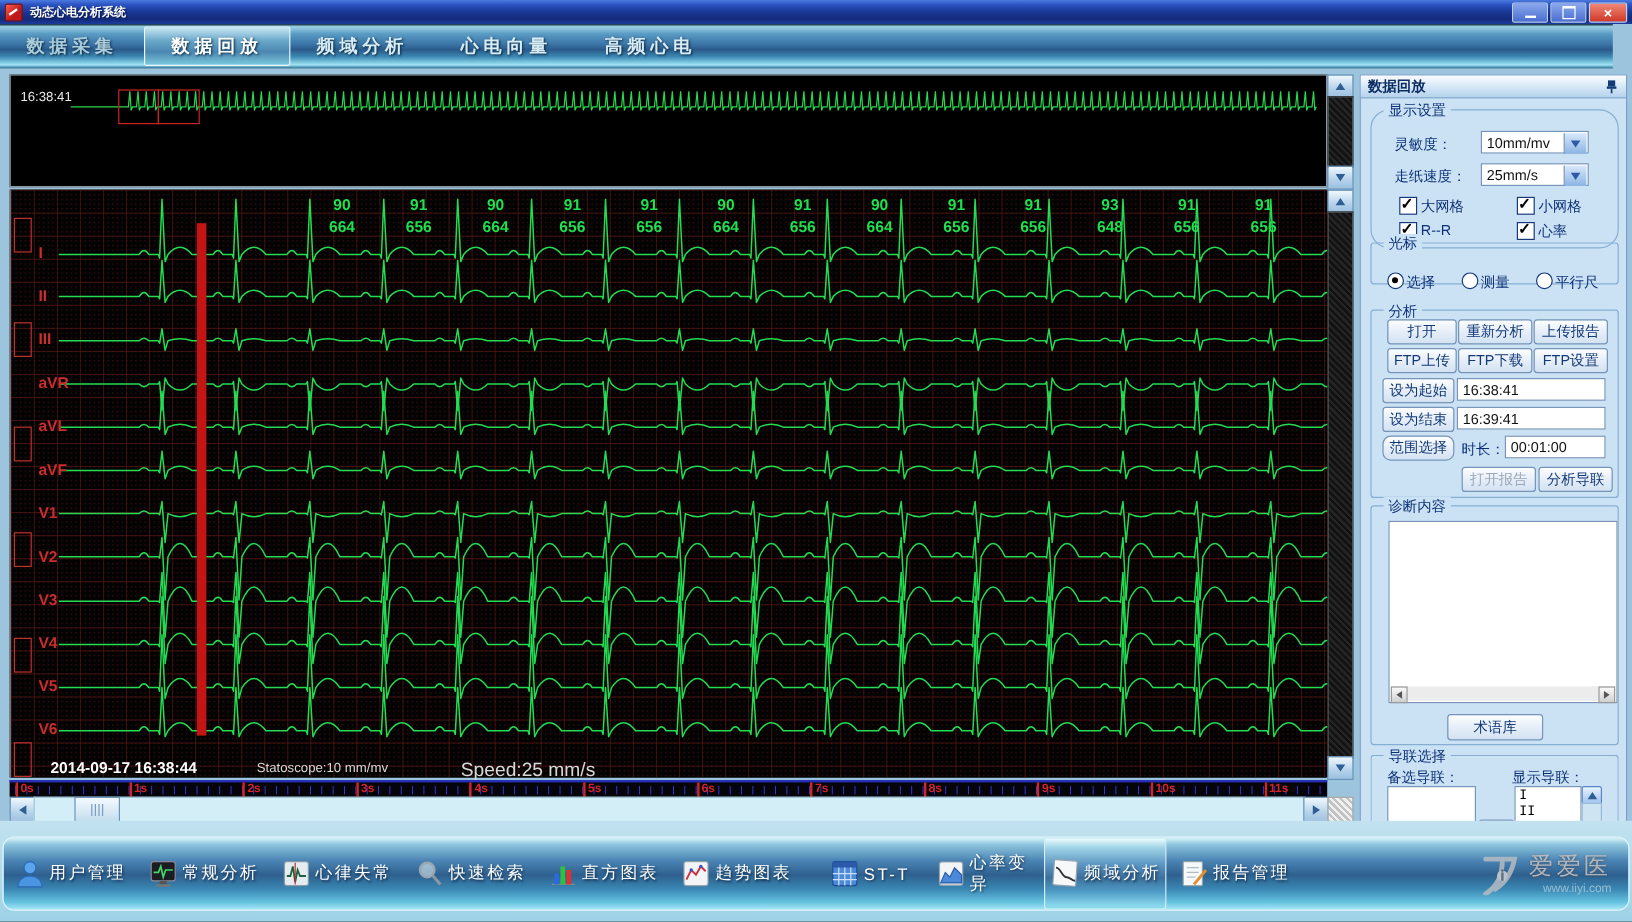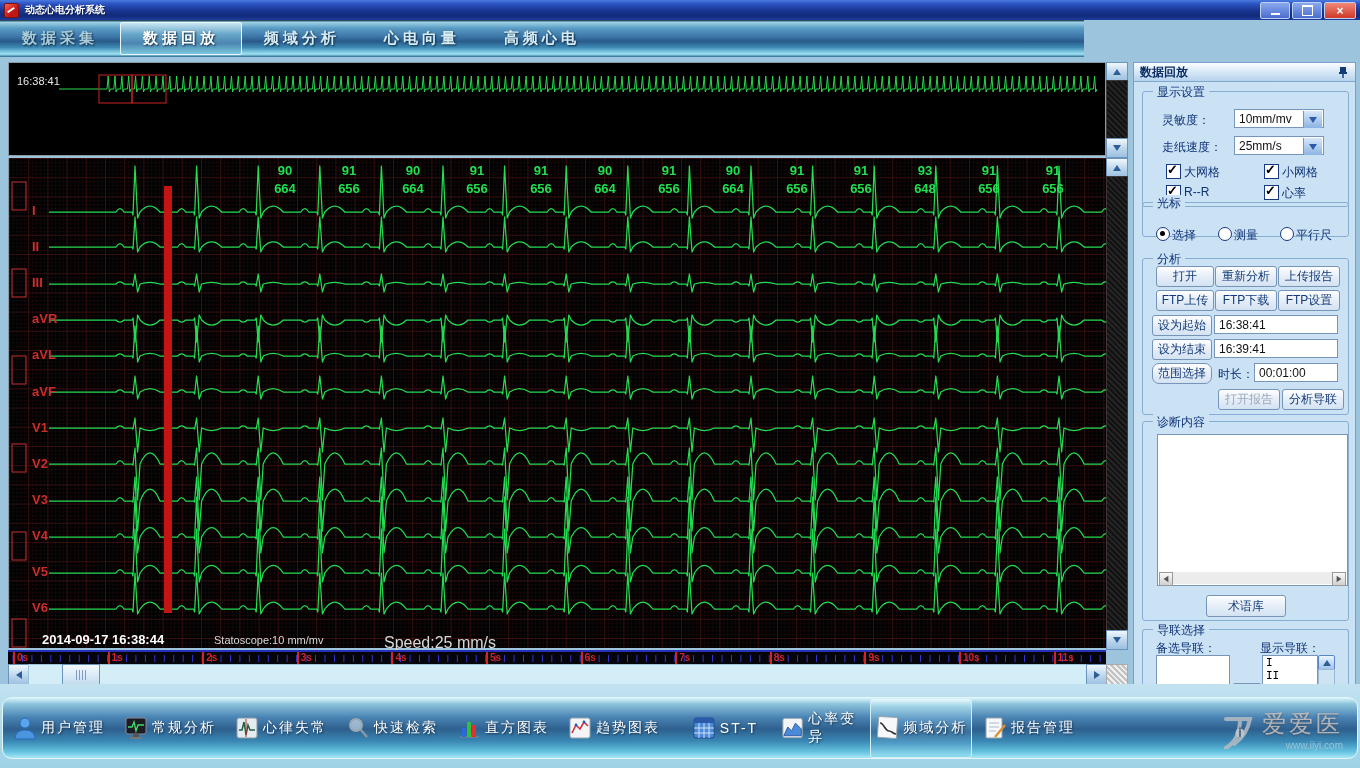--- a/index.html
+++ b/index.html
@@ -17,21 +17,21 @@
   #win-title{color:#fff;font-size:10px;font-weight:bold;margin-left:6px;text-shadow:1px 1px 1px #081848;}
   #winbtns{position:absolute;right:4px;top:2px;display:flex;gap:2px;}
   .wbtn{width:28px;height:15px;border:1px solid #bcd0f4;border-radius:2px;
     background:linear-gradient(180deg,#8aa8ec,#4a6ed0);display:flex;align-items:center;justify-content:center;}
   .wbtn.close{background:linear-gradient(180deg,#f08878,#d03828);width:30px;}
   .glyph-min{width:9px;height:2px;background:#fff;margin-top:7px;}
   .glyph-max{width:9px;height:8px;border:1px solid #fff;border-top-width:2px;}
   .glyph-x{color:#fff;font-size:12px;font-weight:bold;line-height:10px;}
 
   
-  #tabbar{left:0;top:20px;width:1084px;height:37px;
+  #tabbar{left:0;top:20px;width:1344px;height:37px;
     background:linear-gradient(180deg,#0a2438 0%,#9ed2e6 6%,#5a9cc4 22%,#3a74a6 46%,#2a5a8a 58%,#3c8ab4 74%,#9fe4f4 92%,#2a6a90 100%);
     display:flex;align-items:stretch;}
   .tab{display:flex;align-items:center;padding:0 22px;margin:2px 0;
     color:#d8ecf4;font-size:15px;font-weight:bold;letter-spacing:4px;text-shadow:1px 1px 2px #0a2a44;cursor:default;}
   .tab.dim{color:#aaccd8;}
   .tab.active{background:linear-gradient(180deg,#c8e6f2 0%,#6aa8ca 35%,#4a86b0 65%,#7cc8de 100%);
     border:1px solid #e8f8fc;border-radius:2px;color:#ffffff;}
 
   
   #ecg{left:8px;top:62px;width:1118px;height:622px;}
@@ -112,21 +112,21 @@
   .titem:nth-child(-n+7){width:111px;}
   .titem:nth-child(8){width:90px;}
   .titem:nth-child(9){width:100px;}
   .titem:nth-child(10){width:113px;}
   .titem:nth-child(11){width:108px;font-style:italic;}
   .titem .tlabel{color:#fff;font-size:14px;letter-spacing:2px;text-shadow:1px 1px 2px #12304e;}
   .titem.active{border:1px solid #d4eef8;border-radius:3px;
     background:linear-gradient(180deg,#eafafd 0%,#a4d6e8 12%,#5e98c4 36%,#3c709c 56%,#4e9cc6 76%,#8ad8ec 96%);}
   .ticon{width:26px;height:26px;}
   #watermark{position:absolute;right:14px;top:10px;display:flex;align-items:center;gap:6px;opacity:.85;}
-  #wm-text .cn{font-size:24px;color:#c6c0c0;letter-spacing:3px;text-shadow:0 1px 2px #405060;}
+  #wm-text .cn{font-size:20px;color:#c6c0c0;letter-spacing:3px;text-shadow:0 1px 2px #405060;}
   #wm-text .url{font-size:10px;color:#a8c8dc;text-align:right;}
 </style>
 </head>
 <body>
 
 <div id="titlebar" class="abs">
   <div id="app-icon"></div>
   <span id="win-title">动态心电分析系统</span>
   <div id="winbtns">
     <div class="wbtn">
@@ -316,21 +316,21 @@
 <div id="panel" class="abs">
   <div id="phead">
     <span>数据回放</span>
     <svg id="pin" width="12" height="12">
       <rect x="3" y="1" width="6" height="5" fill="#123a78"></rect>
         <rect x="2" y="6" width="8" height="2" fill="#123a78"></rect>
         <rect x="5.3" y="8" width="1.4" height="4" fill="#123a78"></rect>
     </svg>
   </div>
 
-  <div class="grp" style="left:8px;top:28px;width:205px;height:114px;">
+  <div class="grp" style="left:8px;top:28px;width:205px;height:114px;border-radius:16px;">
     <span class="glabel">显示设置</span>
   </div>
   <span class="plabel" style="left:28px;top:49px;">灵敏度：</span>
   <div class="fld" style="left:100px;top:46px;width:90px;height:19px;">
     <span>10mm/mv</span>
     <div class="darr">
         <b></b>
       </div>
   </div>
   <span class="plabel" style="left:28px;top:76px;">走纸速度：</span>

